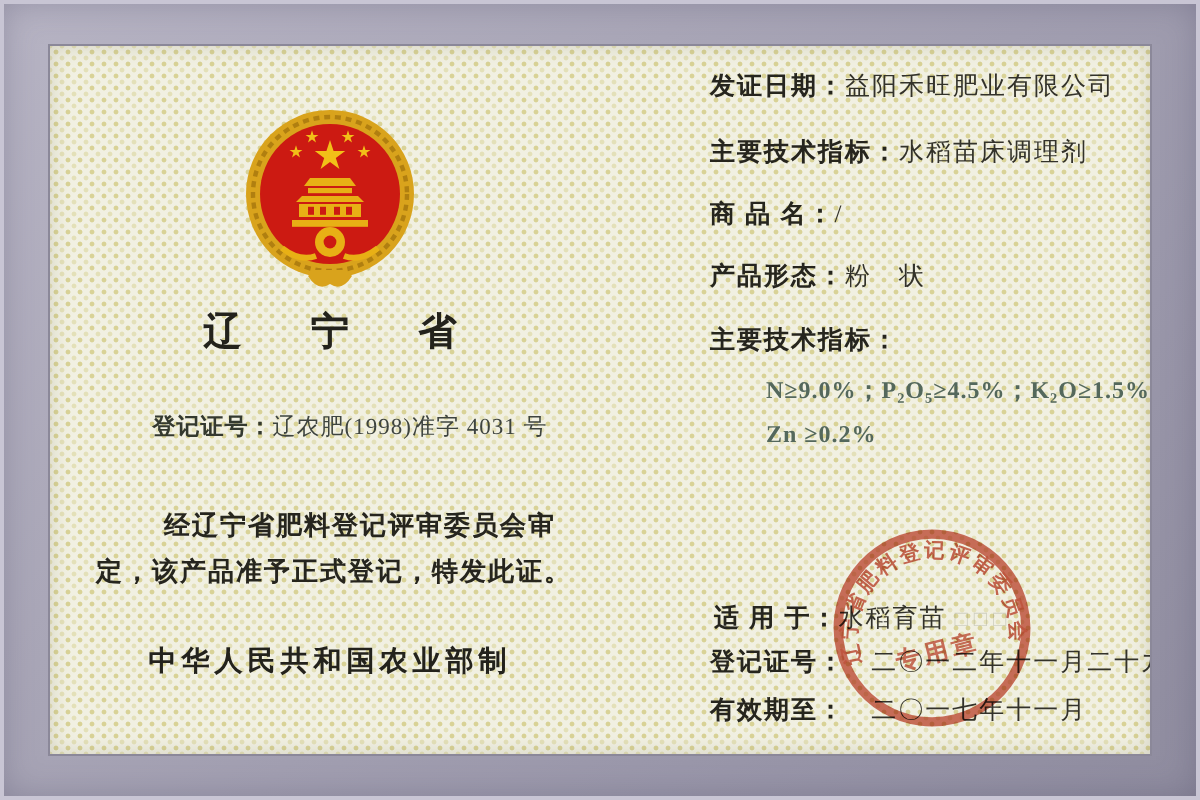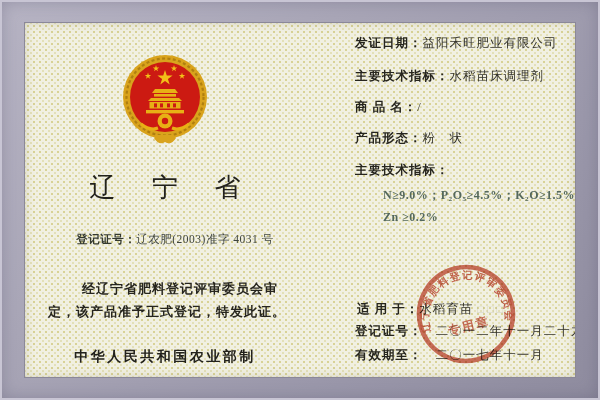--- a/index.html
+++ b/index.html
@@ -16,21 +16,21 @@
       radial-gradient(circle, rgba(196,186,88,.55) 1px, transparent 1.4px),
       radial-gradient(circle, rgba(196,186,88,.30) 1px, transparent 1.4px);
     background-size:6px 6px,6px 6px;
     background-position:0 0,3px 3px;
     border:1px solid #8b8899;
     box-shadow:inset 0 0 10px rgba(120,115,90,.25);
     overflow:hidden;
   }
   .col-left{position:absolute;left:4px;top:0;width:272px;text-align:center;color:#2b2a24;}
   .emblem{display:block;margin:28px auto 0 auto;}
-  .province-title{margin-top:21px;font-size:26px;font-weight:normal;letter-spacing:15px;text-indent:15px;color:#23221c;}
+  .province-title{margin-top:4px;font-size:19px;font-weight:bold;letter-spacing:15px;text-indent:15px;color:#23221c;}
   .main-title{margin-top:15px;font-size:21px;font-weight:bold;letter-spacing:3px;text-indent:3px;color:#23221c;}
   .regno{margin-top:27px;font-size:11.5px;color:#3e443f;letter-spacing:.5px;}
   .regno b{font-weight:bold;color:#34392f;padding-left:20px;}
   .statement{margin:30px 10px 0 14px;font-size:13px;font-weight:bold;line-height:23px;
     text-align:center;text-indent:2em;color:#26251e;letter-spacing:1px;}
   .left-footer{margin-top:25px;font-size:14px;font-weight:bold;letter-spacing:2.5px;color:#23221c;}
   .col-right{position:absolute;left:330px;top:0;right:6px;color:#2b2a24;}
   .row{position:absolute;white-space:nowrap;font-size:12.5px;}
   .lbl{font-weight:bold;color:#26251e;letter-spacing:1px;}
   .val{color:#33322a;font-weight:normal;letter-spacing:1px;text-align:center;}
@@ -76,21 +76,21 @@
           <path d="M20,73 Q29,80 37,77" stroke="#e8b015" stroke-width="3" fill="none"></path>
           <path d="M68,73 Q59,80 51,77" stroke="#e8b015" stroke-width="3" fill="none"></path>
         </g>
         <path d="M33,87 Q38,95 44,91 Q50,95 55,87 L52,84 L36,84 Z" fill="#d9a31c"></path>
       </svg>
 
       <div class="province-title">辽 宁 省</div>
 
 
       <div class="regno">
-        <b>登记证号：</b><span>辽农肥(2003)准字 4031 号</span>
+        <b>登记证号：</b><span>辽农肥(1998)准字 4031 号</span>
       </div>
 
       <div class="statement">经辽宁省肥料登记评审委员会审定，该产品准予正式登记，特发此证。</div>
 
       <div class="left-footer">中华人民共和国农业部制</div>
     </div>
 
     <div class="col-right">
 
       <div class="row" style="top:12px;left:0;">

